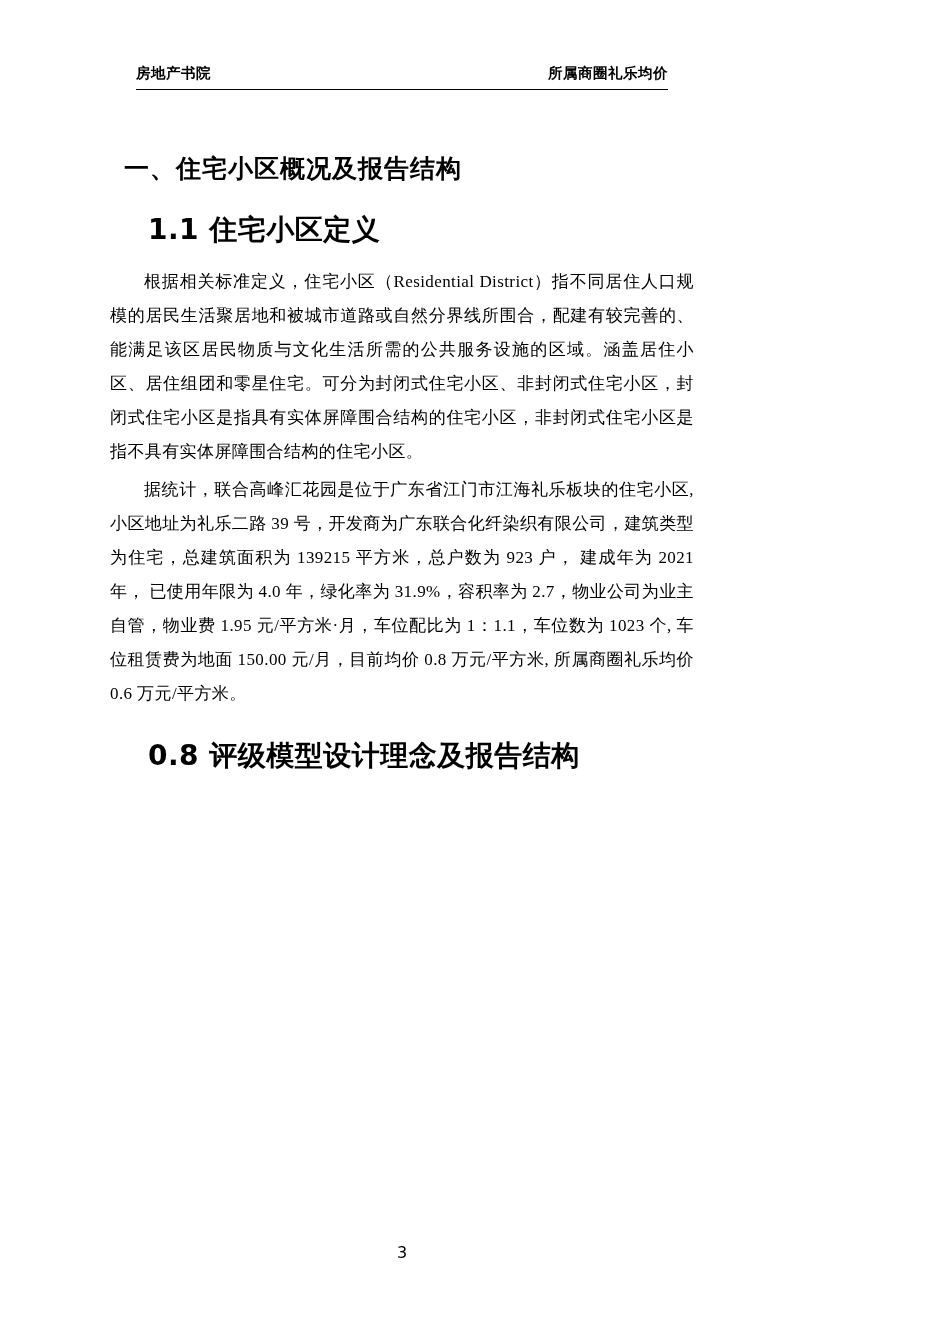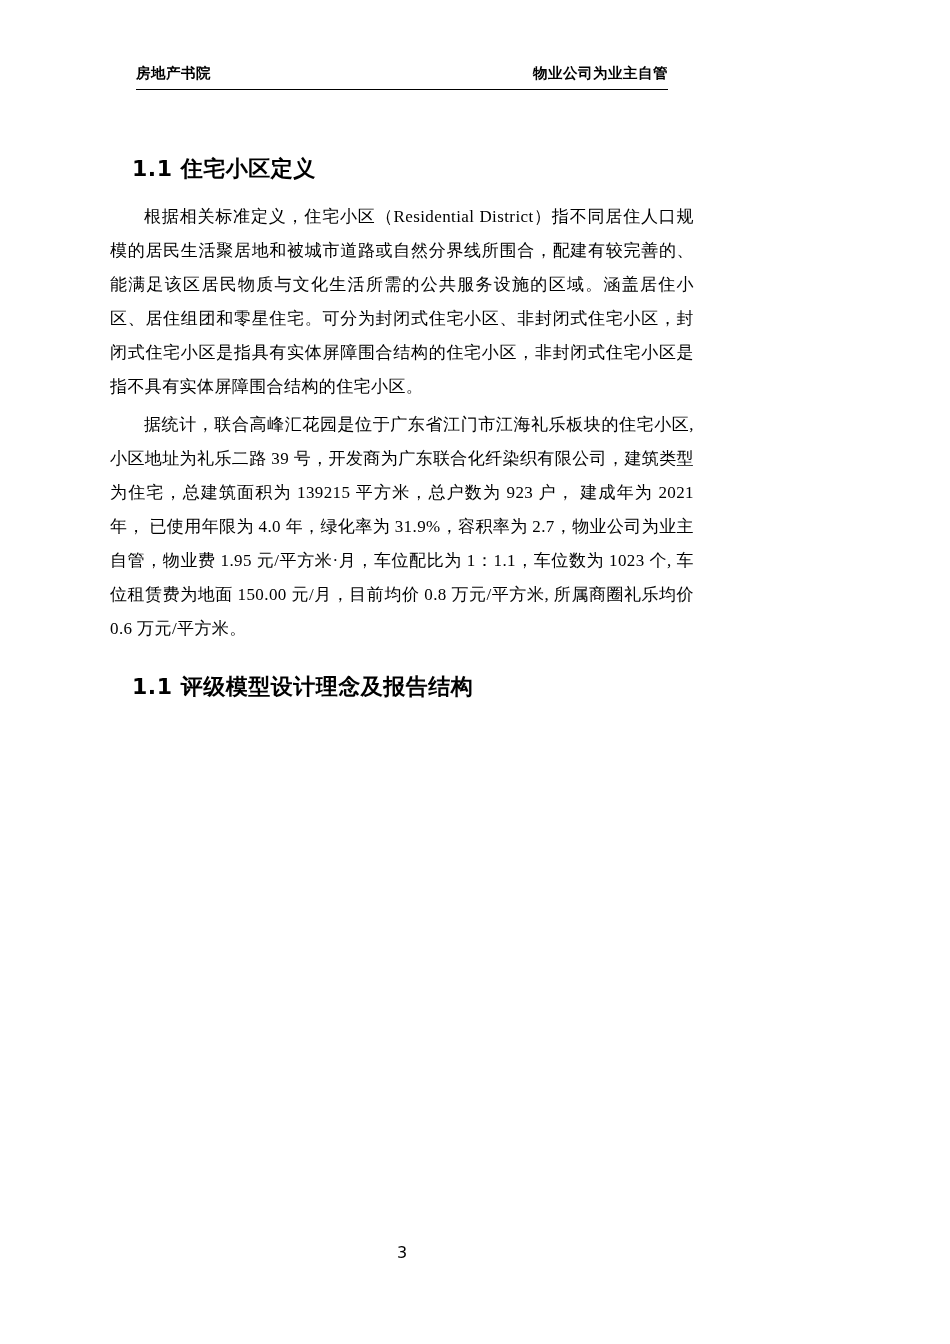--- a/index.html
+++ b/index.html
@@ -40,23 +40,23 @@
   }
   h1.sec-title {
     font-family: "DejaVu Sans", "Liberation Sans", sans-serif;
     font-size: 25px;
     font-weight: bold;
     margin: 24px 0 18px 14px;
     letter-spacing: 1px;
   }
   h2.sub-title {
     font-family: "DejaVu Sans", "Liberation Sans", sans-serif;
-    font-size: 22px;
+    font-size: 28px;
     font-weight: bold;
-    margin: 26px 0 16px 22px;
+    margin: 26px 0 16px 38px;
     letter-spacing: 0.5px;
   }
   h2.sub-title.indent-more {
     margin-left: 62px;
   }
   p.para {
     font-size: 17px;
     line-height: 2.0;
     text-align: justify;
     text-justify: inter-ideograph;
@@ -74,30 +74,31 @@
     font-size: 16px;
   }
 </style>
 </head>
 <body>
 
 <div class="page">
 
   <div class="header">
     <span>房地产书院</span>
-    <span>物业公司为业主自管</span>
+    <span>所属商圈礼乐均价</span>
   </div>
 
   <div class="content">
 
+    <h1 class="sec-title">一、住宅小区概况及报告结构</h1>
 
     <h2 class="sub-title">1.1  住宅小区定义</h2>
     <p class="para">根据相关标准定义，住宅小区（Residential District）指不同居住人口规模的居民生活聚居地和被城市道路或自然分界线所围合，配建有较完善的、能满足该区居民物质与文化生活所需的公共服务设施的区域。涵盖居住小区、居住组团和零星住宅。可分为封闭式住宅小区、非封闭式住宅小区，封闭式住宅小区是指具有实体屏障围合结构的住宅小区，非封闭式住宅小区是指不具有实体屏障围合结构的住宅小区。</p>
 
     <p class="para">据统计，联合高峰汇花园是位于广东省江门市江海礼乐板块的住宅小区, 小区地址为礼乐二路 39 号，开发商为广东联合化纤染织有限公司，建筑类型为住宅，总建筑面积为 139215 平方米，总户数为 923 户， 建成年为 2021 年， 已使用年限为 4.0 年，绿化率为 31.9%，容积率为 2.7，物业公司为业主自管，物业费 1.95 元/平方米·月，车位配比为 1：1.1，车位数为 1023 个, 车位租赁费为地面 150.00 元/月，目前均价 0.8 万元/平方米, 所属商圈礼乐均价 0.6 万元/平方米。</p>
 
-    <h2 class="sub-title">1.1  评级模型设计理念及报告结构</h2>
+    <h2 class="sub-title">0.8  评级模型设计理念及报告结构</h2>
 
   </div>
 
   <div class="page-number">3</div>
 
 </div>
 
 </body></html>

